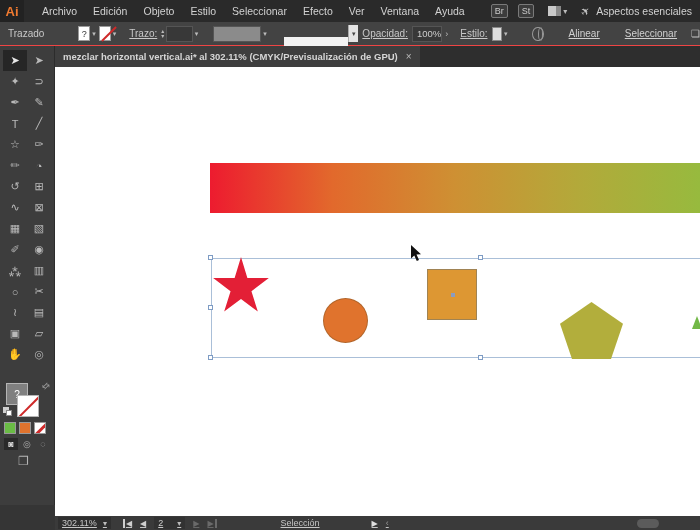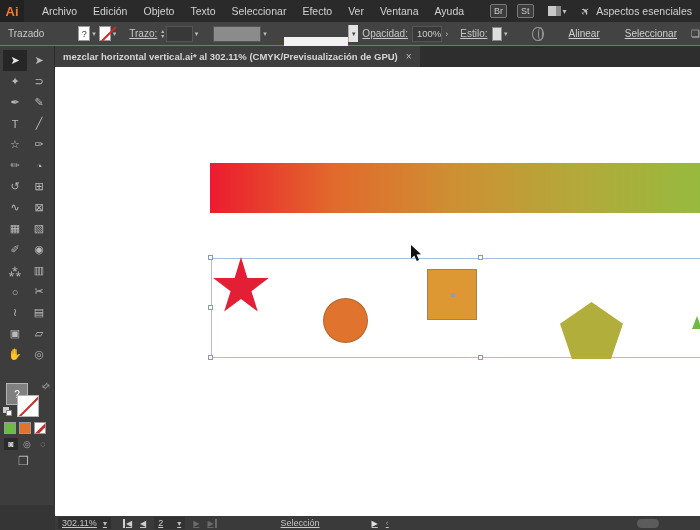--- a/index.html
+++ b/index.html
@@ -99,21 +99,21 @@
 </style>
 </head>
 <body>
 
 <div class="app-bar">
   <div class="ai-logo">Ai</div>
   <div class="menus" id="menus">
       <span>Archivo</span>
       <span>Edición</span>
       <span>Objeto</span>
-      <span>Texto</span>
+      <span>Estilo</span>
       <span>Seleccionar</span>
       <span>Efecto</span>
       <span>Ver</span>
       <span>Ventana</span>
       <span>Ayuda</span>
     </div>
   <div class="badges" id="badges">
       <span class="badge">Br</span>
       <span class="badge">St</span>
     </div>

